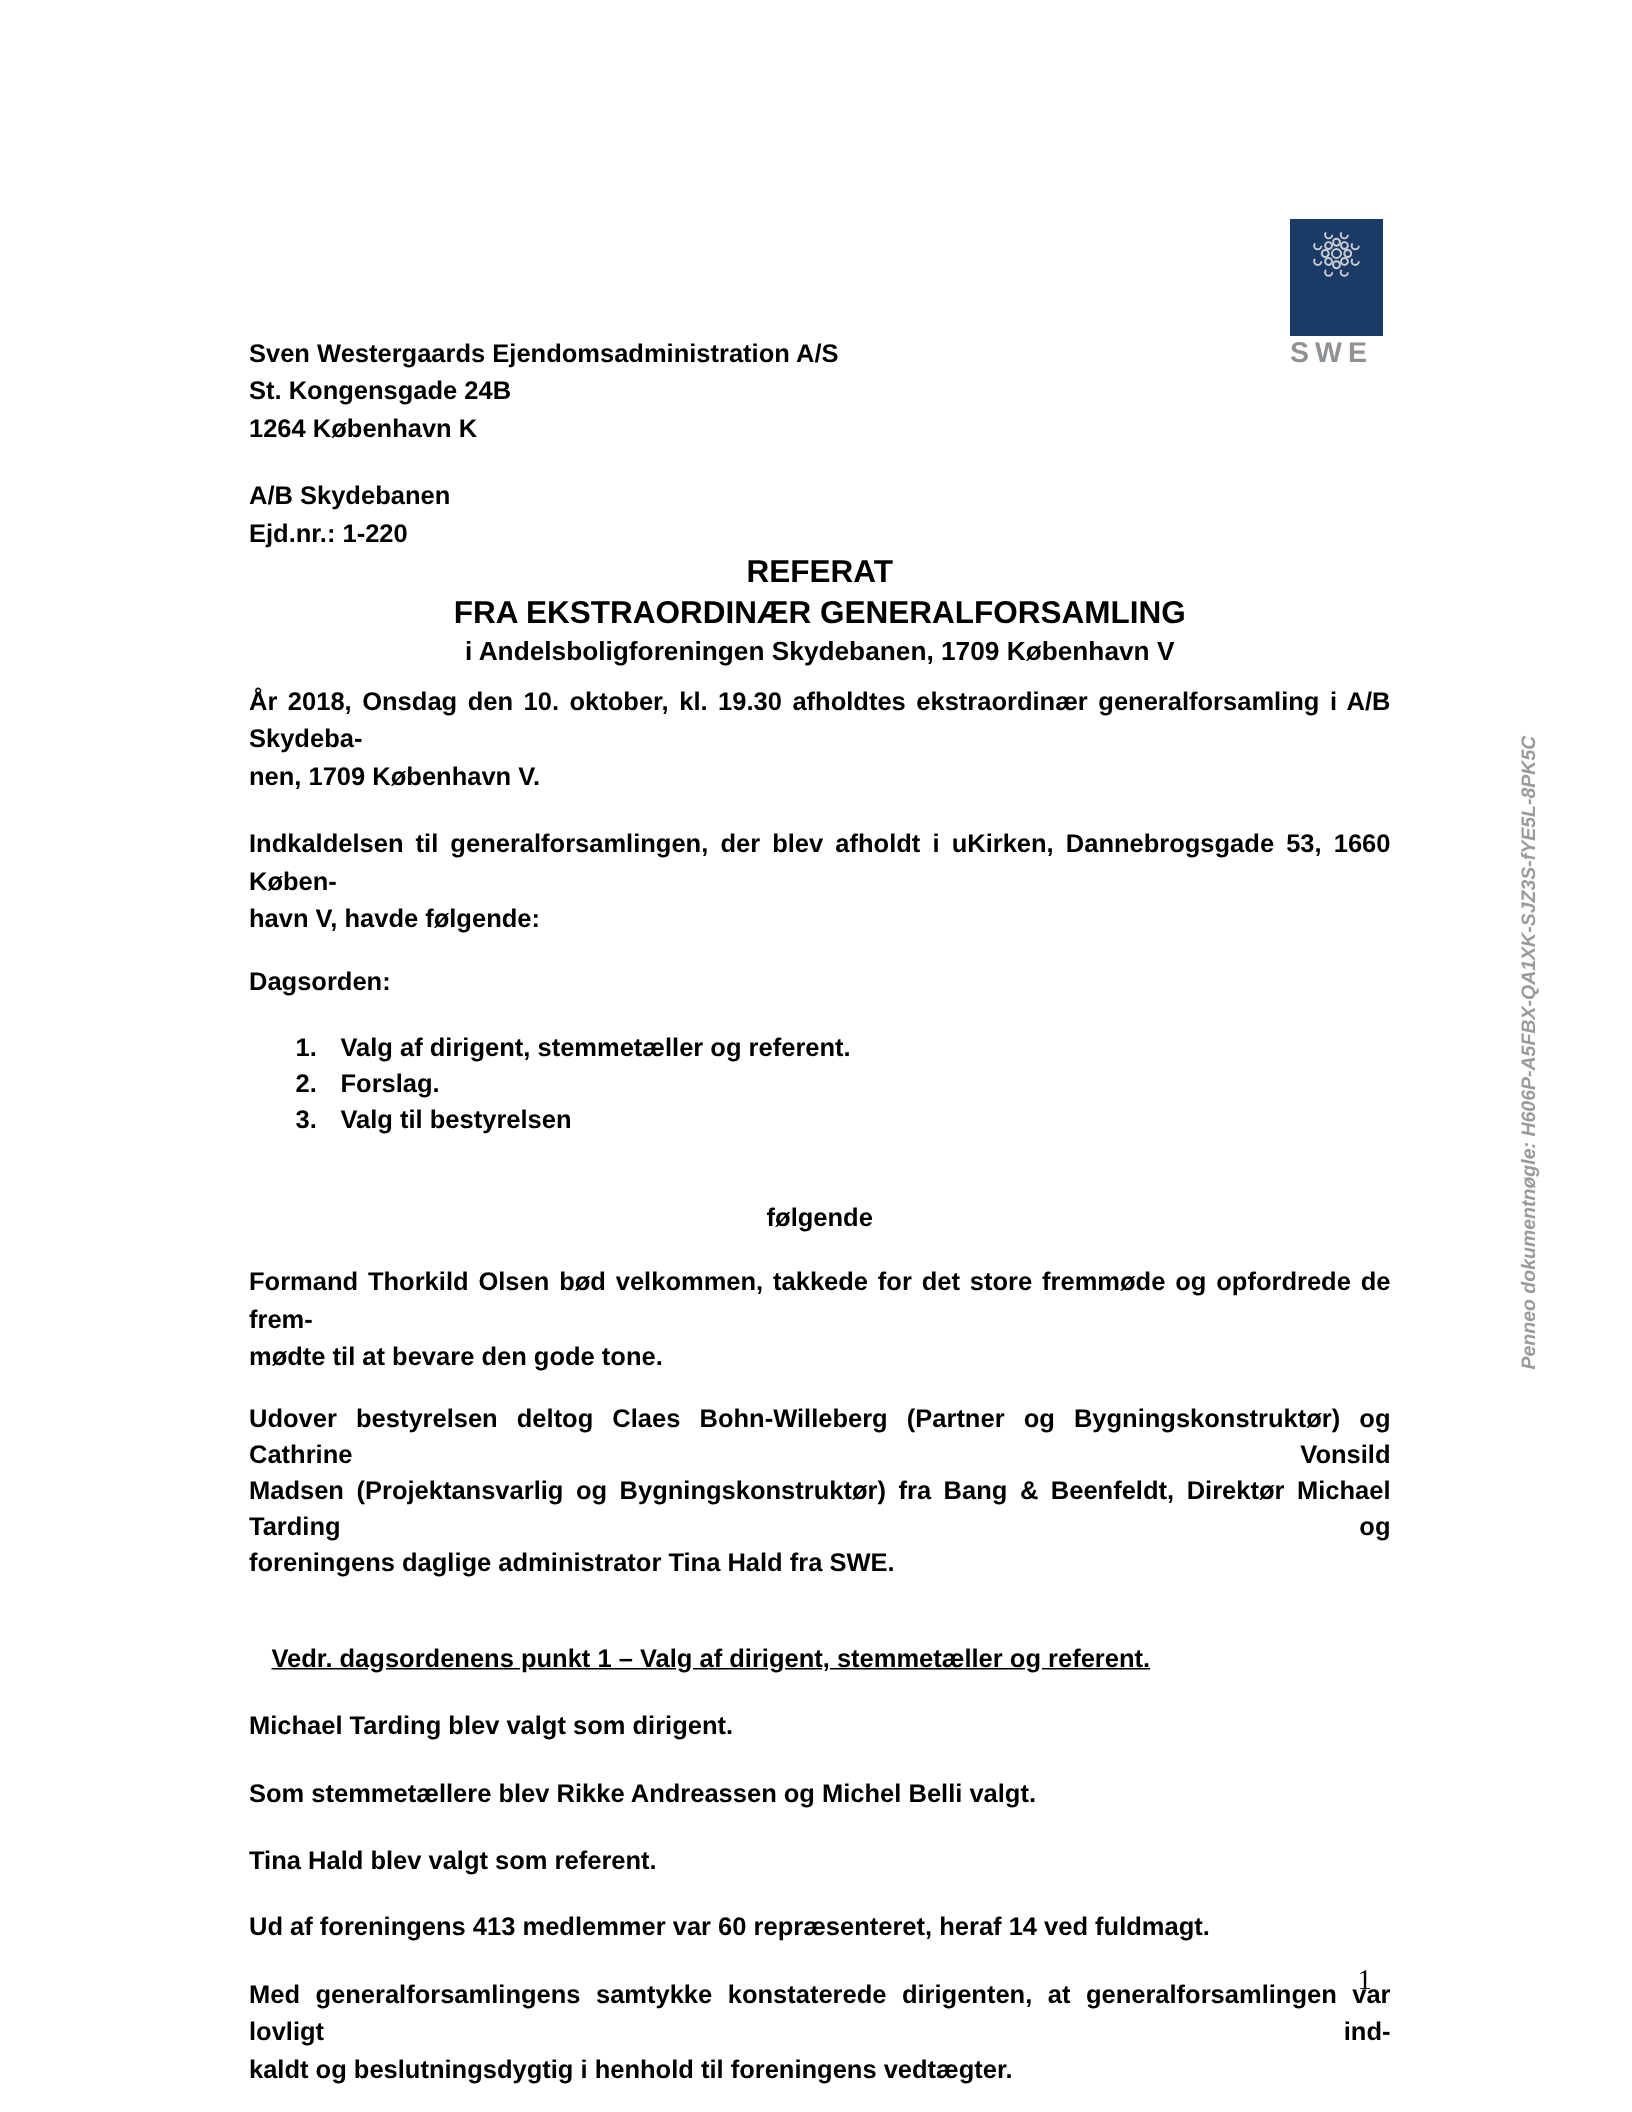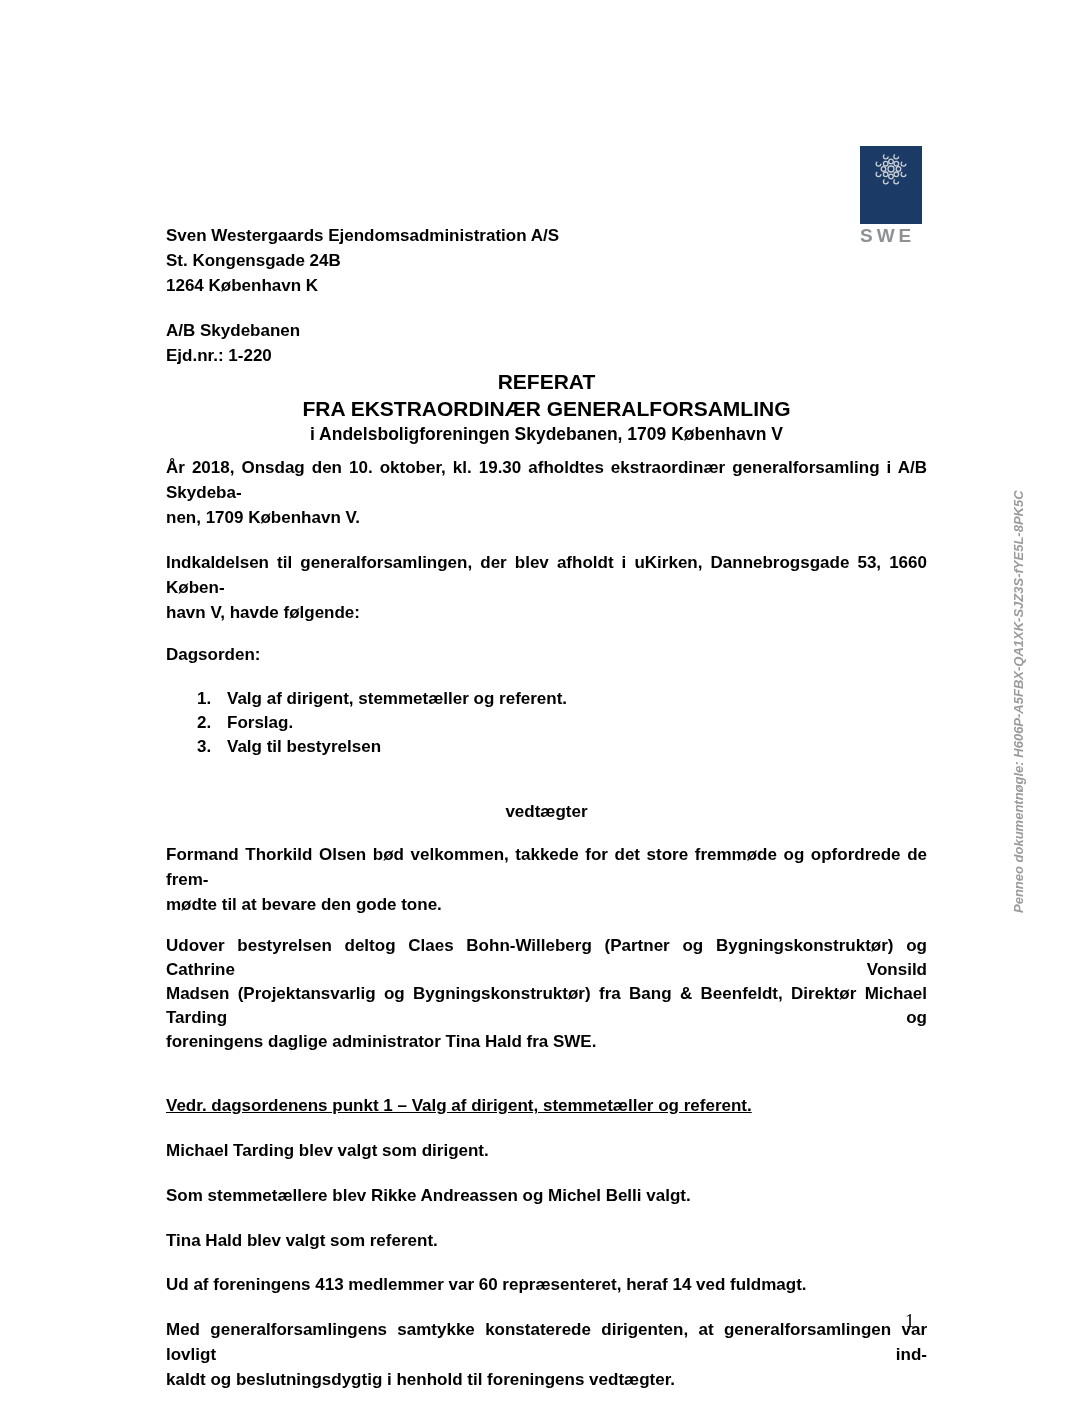--- a/index.html
+++ b/index.html
@@ -22,21 +22,21 @@
 
   .m-intro    { margin-top:8px; }
   .m-indk     { margin-top:20px; }
   .m-dags     { margin-top:17px; }
   .agenda     { margin-top:20px; font-size:17px; line-height:24px; padding-left:31px; }
   .agenda-row { display:flex; }
   .agenda-num { width:30px; flex:0 0 30px; }
   .separator  { margin-top:40px; text-align:center; font-size:17px; line-height:25px; }
   .m-welcome  { margin-top:18px; }
   .m-attend   { margin-top:17px; line-height:24px; }
-  .heading-underline { margin-top:39px; font-size:17px; line-height:25px; text-decoration:underline; }
+  .heading-underline { margin-top:39px; font-size:17px; line-height:25px; text-decoration:underline;margin-left:15px; }
   .m-dirigent { margin-top:20px; }
   .m-stemme   { margin-top:20px; }
   .m-referent { margin-top:20px; }
   .m-fremmoede{ margin-top:19px; }
   .m-lovlig   { margin-top:20px; }
 
   .logo { position:absolute; left:860px; top:122px; width:49px; text-align:center; }
   .logo-rect { width:62px; height:78px; background:#1c3a66; }
   .logo-rect svg { display:block; margin:24px auto 0; }
   .logo-caption { margin-top:1px; color:#8f9294; font-size:19px; letter-spacing:4px;
@@ -129,21 +129,21 @@
         <div class="agenda-row">
           <span class="agenda-num">2.</span>
           <span class="agenda-text">Forslag.</span>
         </div>
         <div class="agenda-row">
           <span class="agenda-num">3.</span>
           <span class="agenda-text">Valg til bestyrelsen</span>
         </div>
       </div>
 
-    <div class="separator">vedtægter</div>
+    <div class="separator">følgende</div>
 
     <div class="para m-welcome">
         <div class="line just">Formand Thorkild Olsen bød velkommen, takkede for det store fremmøde og opfordrede de frem-</div>
         <div class="line">mødte til at bevare den gode tone.</div>
       </div>
 
     <div class="para m-attend">
         <div class="line just">Udover bestyrelsen deltog Claes Bohn-Willeberg (Partner og Bygningskonstruktør) og Cathrine Vonsild</div>
         <div class="line just">Madsen (Projektansvarlig og Bygningskonstruktør) fra Bang &amp; Beenfeldt, Direktør Michael Tarding og</div>
         <div class="line">foreningens daglige administrator Tina Hald fra SWE.</div>

